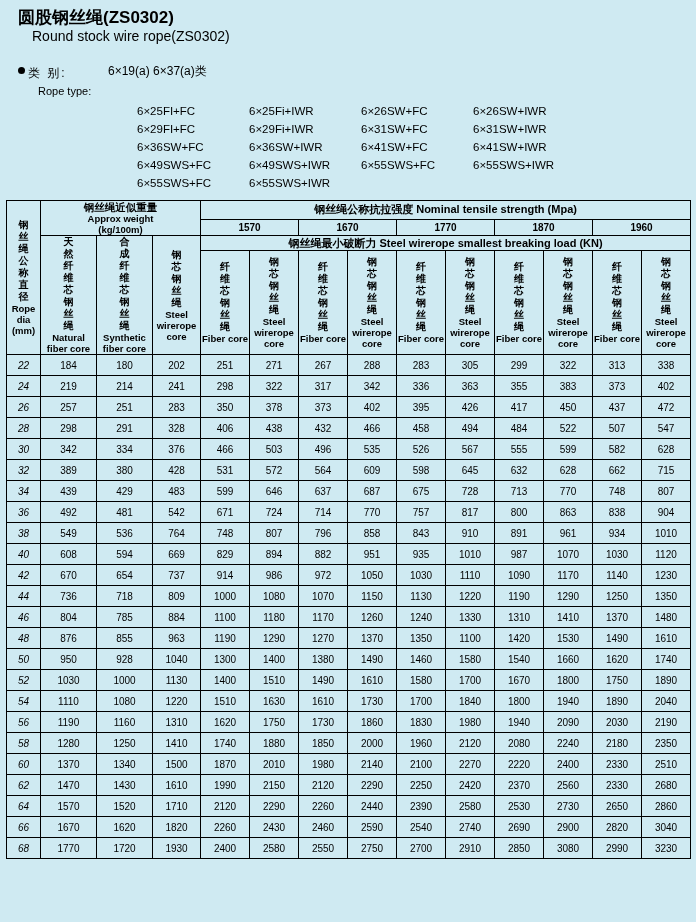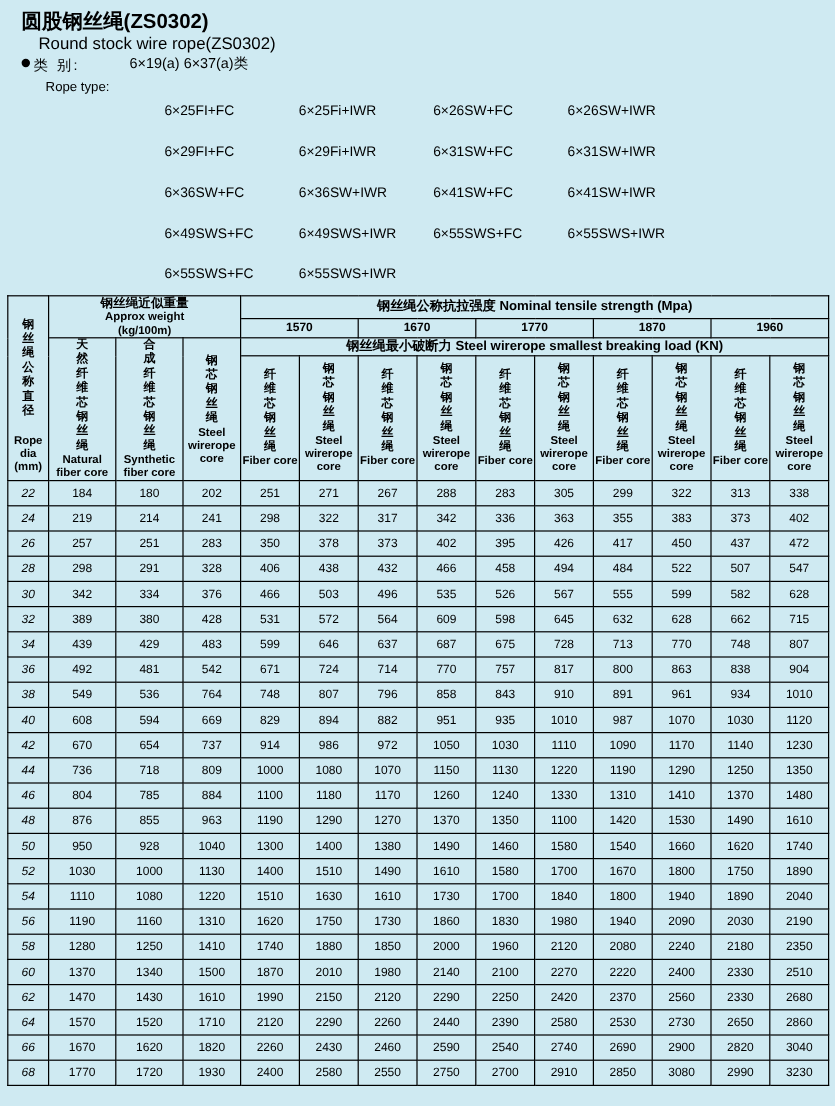--- a/index.html
+++ b/index.html
@@ -32,21 +32,21 @@
     line-height: 20px;
     letter-spacing: 0px;
   }
   .title-en {
     font-size: 14px;
     line-height: 14px;
     margin-top: 1px;
     margin-left: 14px;
   }
   .bullet-row {
-    margin-top: 2px;
+    margin-top: 20px;
     display: flex;
     align-items: flex-start;
   }
   .dot {
     width: 7px;
     height: 7px;
     border-radius: 50%;
     background: #000;
     margin-top: 4px;
     margin-right: 3px;
@@ -75,21 +75,21 @@
   
   .rc-wrap {
     margin-top: 6px;
     display: flex;
     align-items: flex-start;
   }
   .rc-grid {
     margin-left: 119px;
     display: grid;
     grid-template-columns: 112px 112px 112px 120px;
-    row-gap: 21px;
+    row-gap: 5px;
     font-size: 11.5px;
     line-height: 13px;
   }
   .rc-cell { white-space: nowrap; }
   
   table.spec {
     border-collapse: collapse;
     margin: 10px 6px 0 6px;
     width: 684px;
     table-layout: fixed;
@@ -174,21 +174,21 @@
       <col style="width:49px">
         <col style="width:49px">
       <col style="width:49px">
         <col style="width:49px">
       <col style="width:49px">
         <col style="width:49px">
     </colgroup>
     <thead>
       <tr>
         <th rowspan="4">
-          <div class="vert-cn" style="width:14px;margin:13px auto;">钢丝绳公称直径</div>
+          <div class="vert-cn" style="width:14px;margin:0 auto;">钢丝绳公称直径</div>
           <div class="hd-en">Rope dia</div>
           <div class="hd-en">(mm)</div>
         </th>
         <th colspan="3" rowspan="2">
           <div class="hd-cn">钢丝绳近似重量</div>
           <div class="hd-en">Approx weight</div>
           <div class="hd-en">(kg/100m)</div>
         </th>
         <th colspan="10">
           <div class="hd-big-cn">钢丝绳公称抗拉强度 Nominal tensile strength (Mpa)</div>

